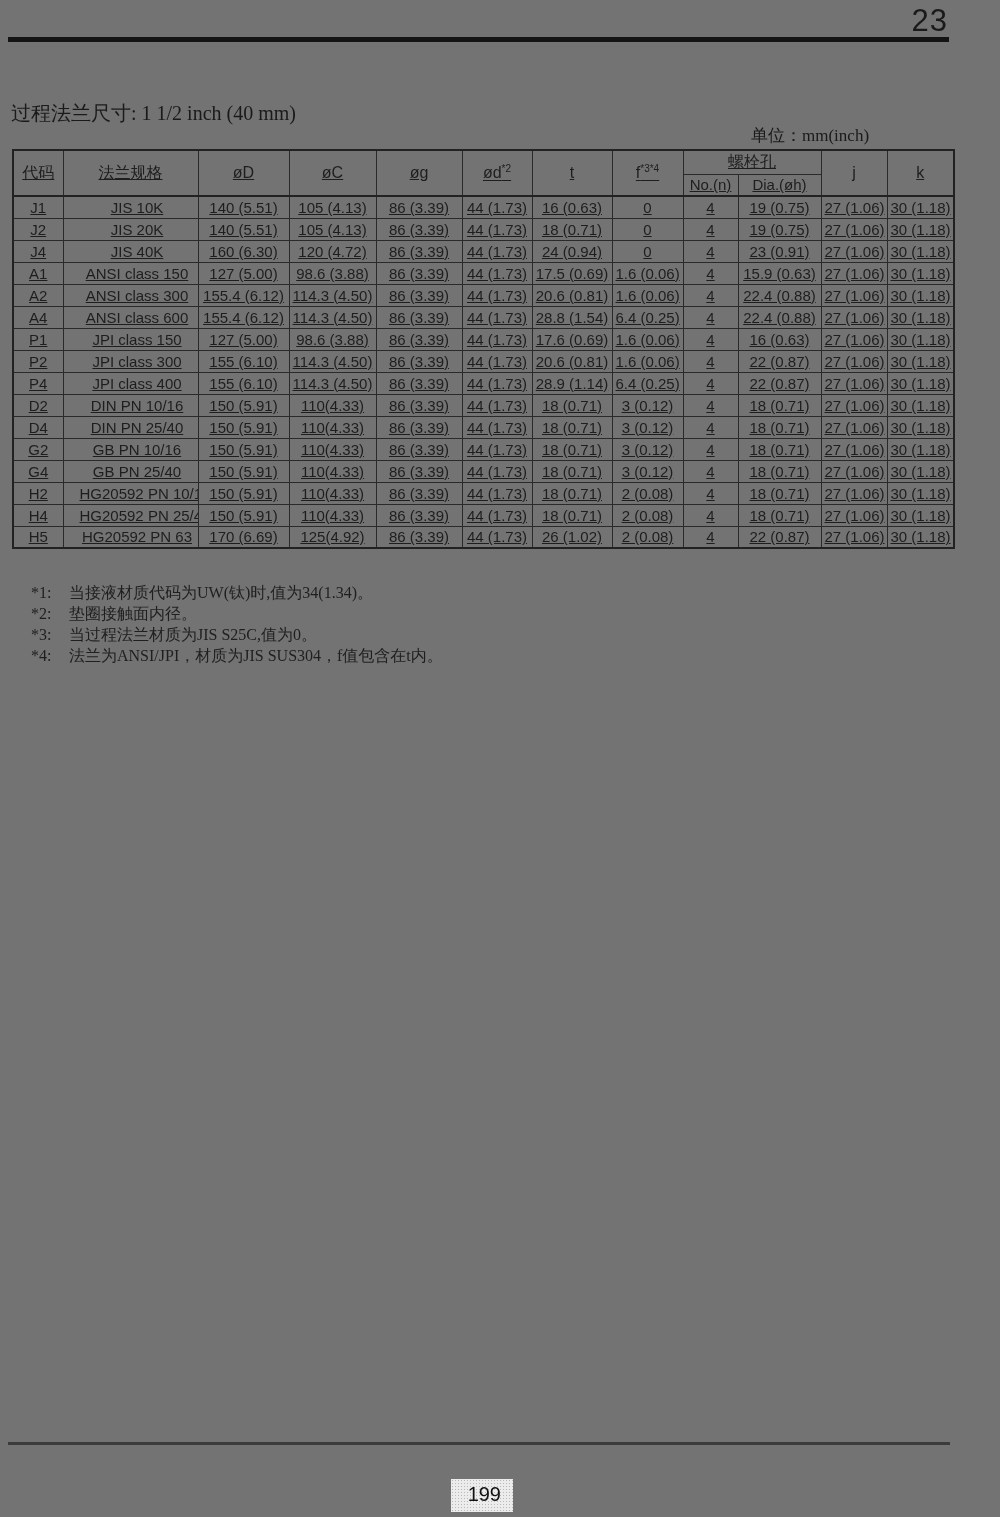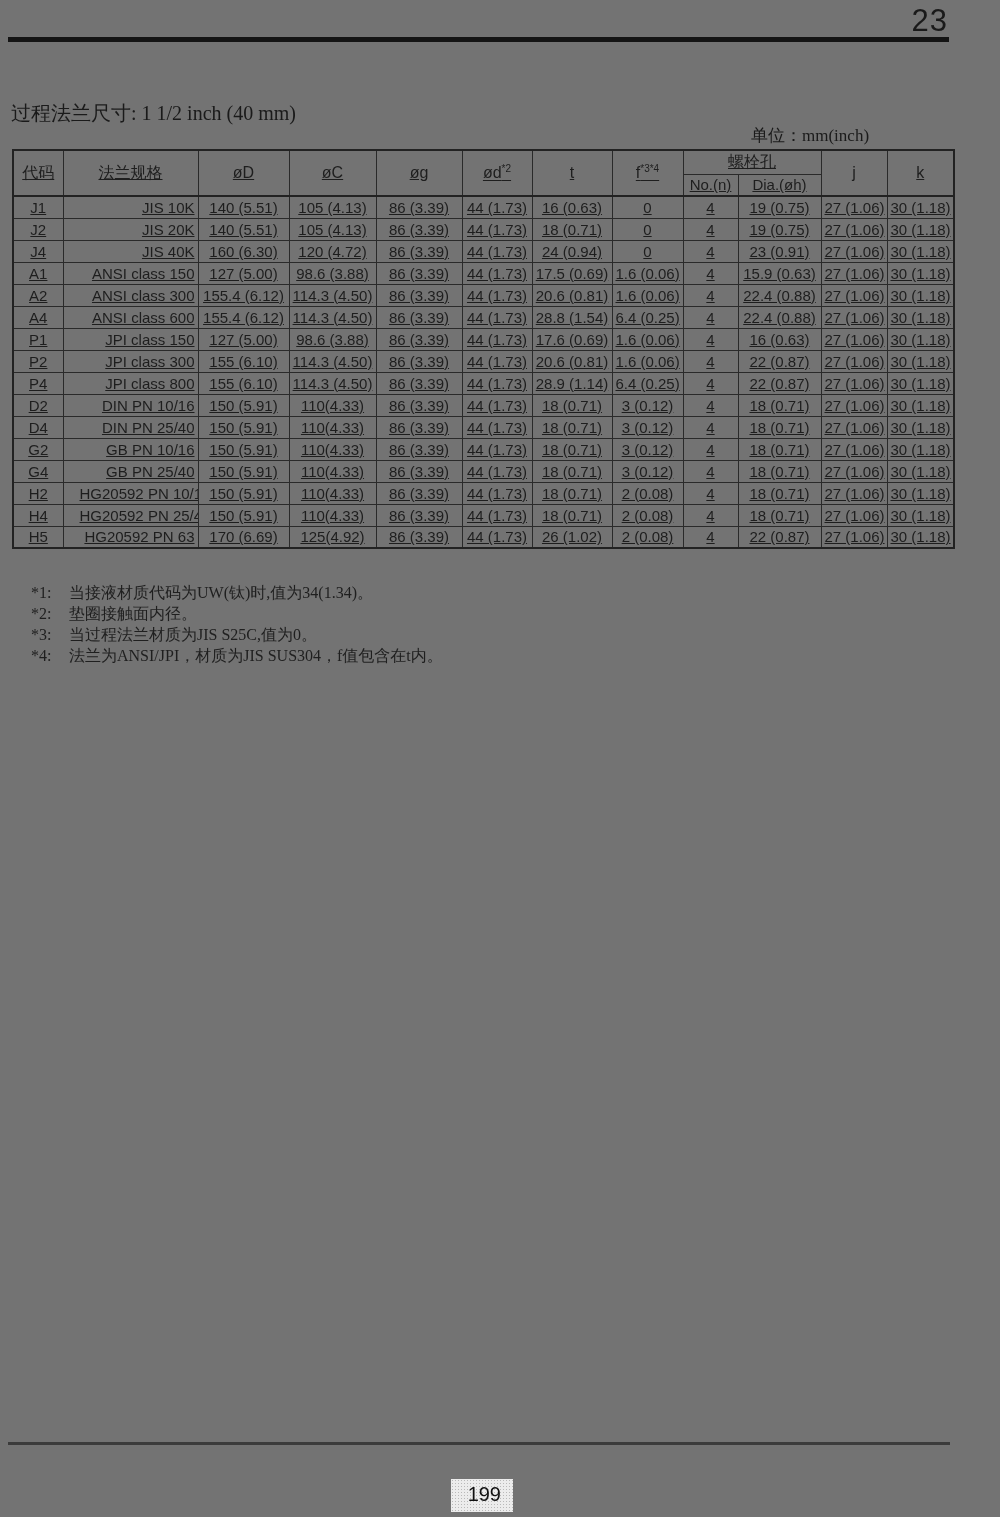--- a/index.html
+++ b/index.html
@@ -72,21 +72,21 @@
     font-weight: normal;
   }
   .flange-table thead th { text-align: center; vertical-align: middle; }
   .flange-table thead tr.h1 th { height: 24px; font-size: 16px; }
   .flange-table thead tr.h2 th { height: 22px; font-size: 15px; }
   .flange-table thead th[rowspan],
   .flange-table thead tr.h2 th { border-bottom: 2.5px solid #222; }
   .flange-table thead th.h-group { border-bottom: 1.5px solid #2a2a2a; }
   .flange-table thead th sup { font-size: 10px; vertical-align: super; }
   .flange-table tbody td { height: 22px; text-align: center; }
-  .flange-table tbody td.spec { text-align: right; padding-left: 16px; }
+  .flange-table tbody td.spec { text-align: center; padding-left: 16px; }
   .flange-table { border: 2.5px solid #222; }
 
   
   .footnotes {
     position: absolute;
     top: 584px;
     left: 31px;
     font-family: "Liberation Serif", "DejaVu Serif", serif;
     font-size: 16px;
     color: #1f1f1f;
@@ -280,21 +280,21 @@
           <td>44 (1.73)</td>
           <td>20.6 (0.81)</td>
           <td>1.6 (0.06)</td>
           <td>4</td>
           <td>22 (0.87)</td>
           <td>27 (1.06)</td>
           <td>30 (1.18)</td>
         </tr>
         <tr>
           <td>P4</td>
-          <td class="spec">JPI class 800</td>
+          <td class="spec">JPI class 400</td>
           <td>155 (6.10)</td>
           <td>114.3 (4.50)</td>
           <td>86 (3.39)</td>
           <td>44 (1.73)</td>
           <td>28.9 (1.14)</td>
           <td>6.4 (0.25)</td>
           <td>4</td>
           <td>22 (0.87)</td>
           <td>27 (1.06)</td>
           <td>30 (1.18)</td>

